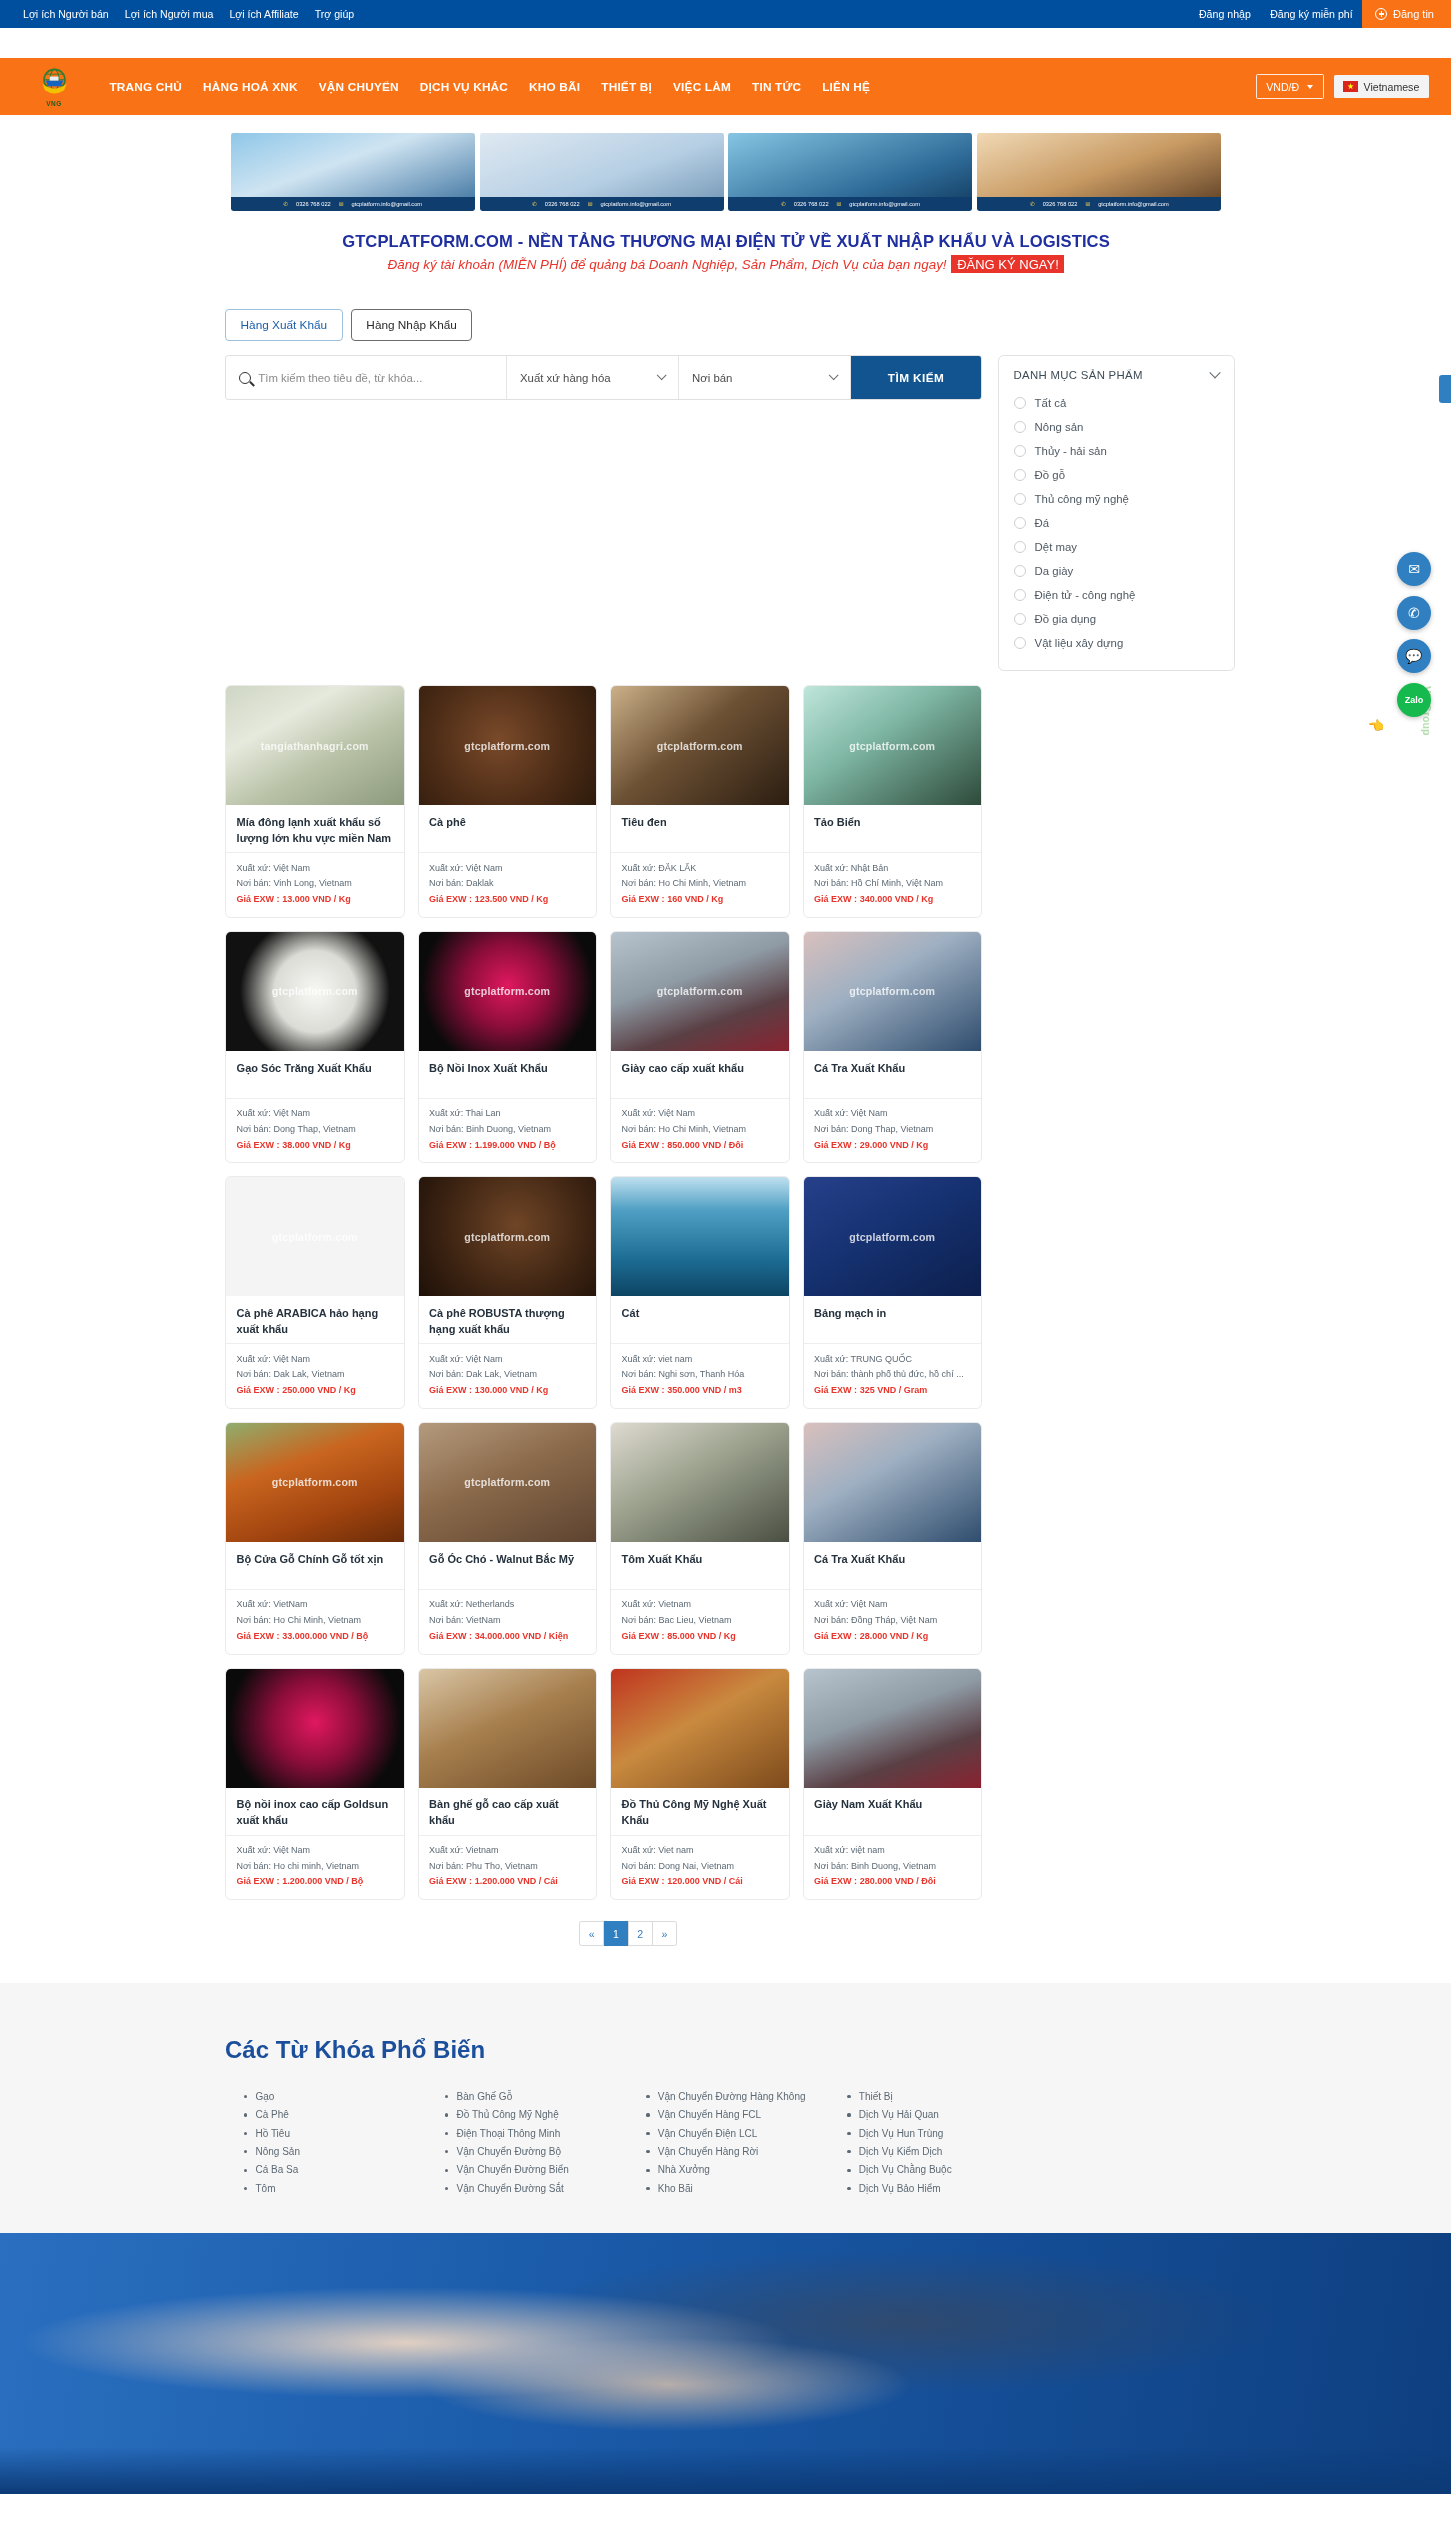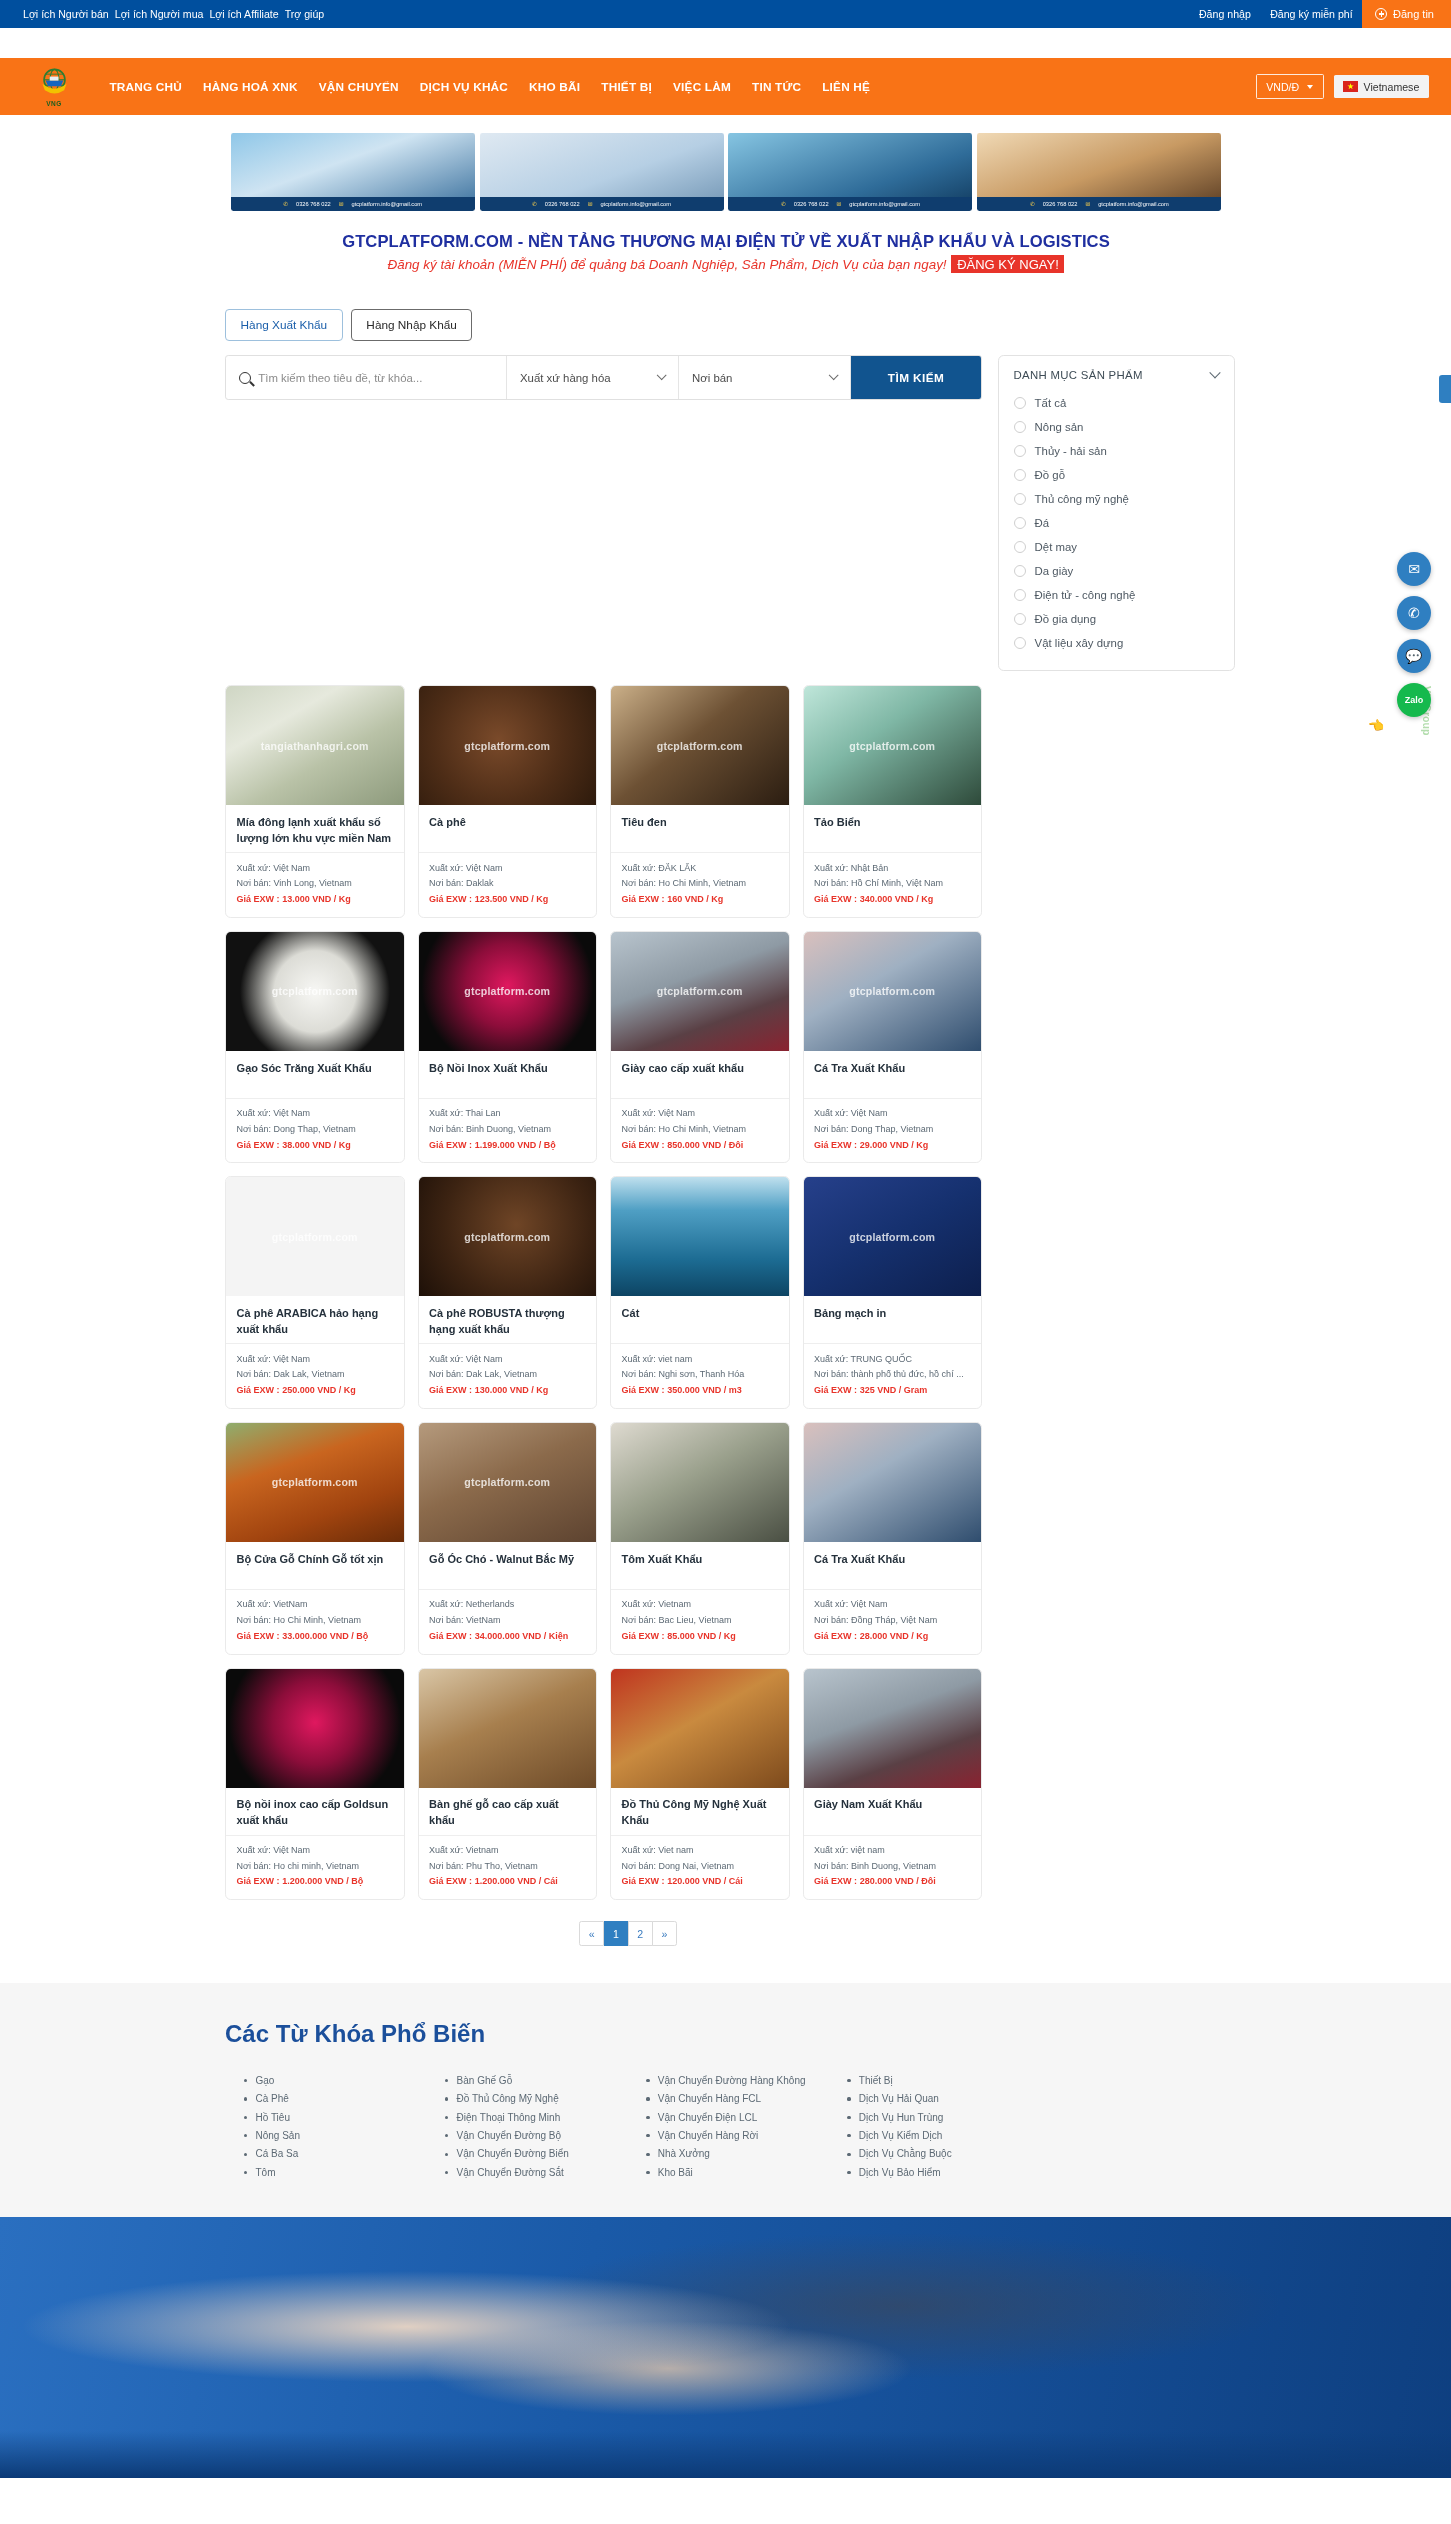--- a/index.html
+++ b/index.html
@@ -18,21 +18,21 @@
     background: #004F9E;
     height: 28px;
     display: flex;
     align-items: stretch;
     color: #fff;
     font-size: 10.6px;
   }
   .topbar-left {
     display: flex;
     align-items: center;
-    gap: 6px;
+    gap: 16px;
     padding-left: 23px;
   }
   .topbar-left a {
     color: #fff;
     text-decoration: none;
     white-space: nowrap;
   }
   .topbar-spacer { flex: 1; }
   .topbar-right {
     display: flex;
@@ -454,20 +454,21 @@
     background: #f6f6f6;
     padding: 37px 0 36px;
     margin-top: 8px;
   }
   .kw-title {
     color: #1b4f9b;
     font-size: 24px;
     font-weight: bold;
     padding-left: 6.5px;
     padding-bottom: 23px;
+    margin-top: 16px;
   }
   .kw-cols {
     display: grid;
     grid-template-columns: repeat(5, 1fr);
     padding-left: 24px;
     gap: 0 14.6px;
   }
   .kw-cols ul { list-style: none; }
   .kw-cols li {
     font-size: 10px;

